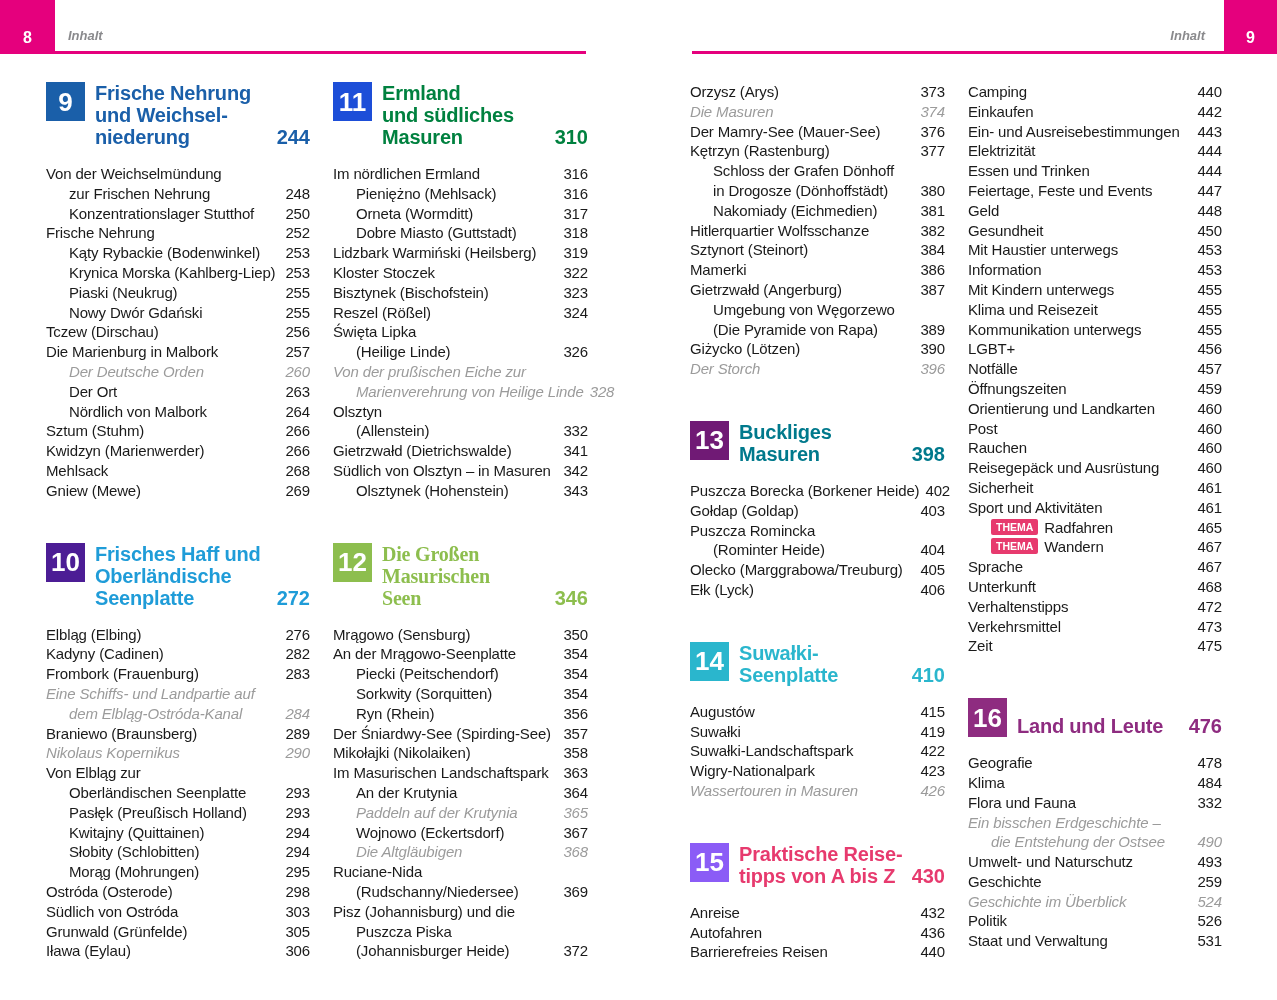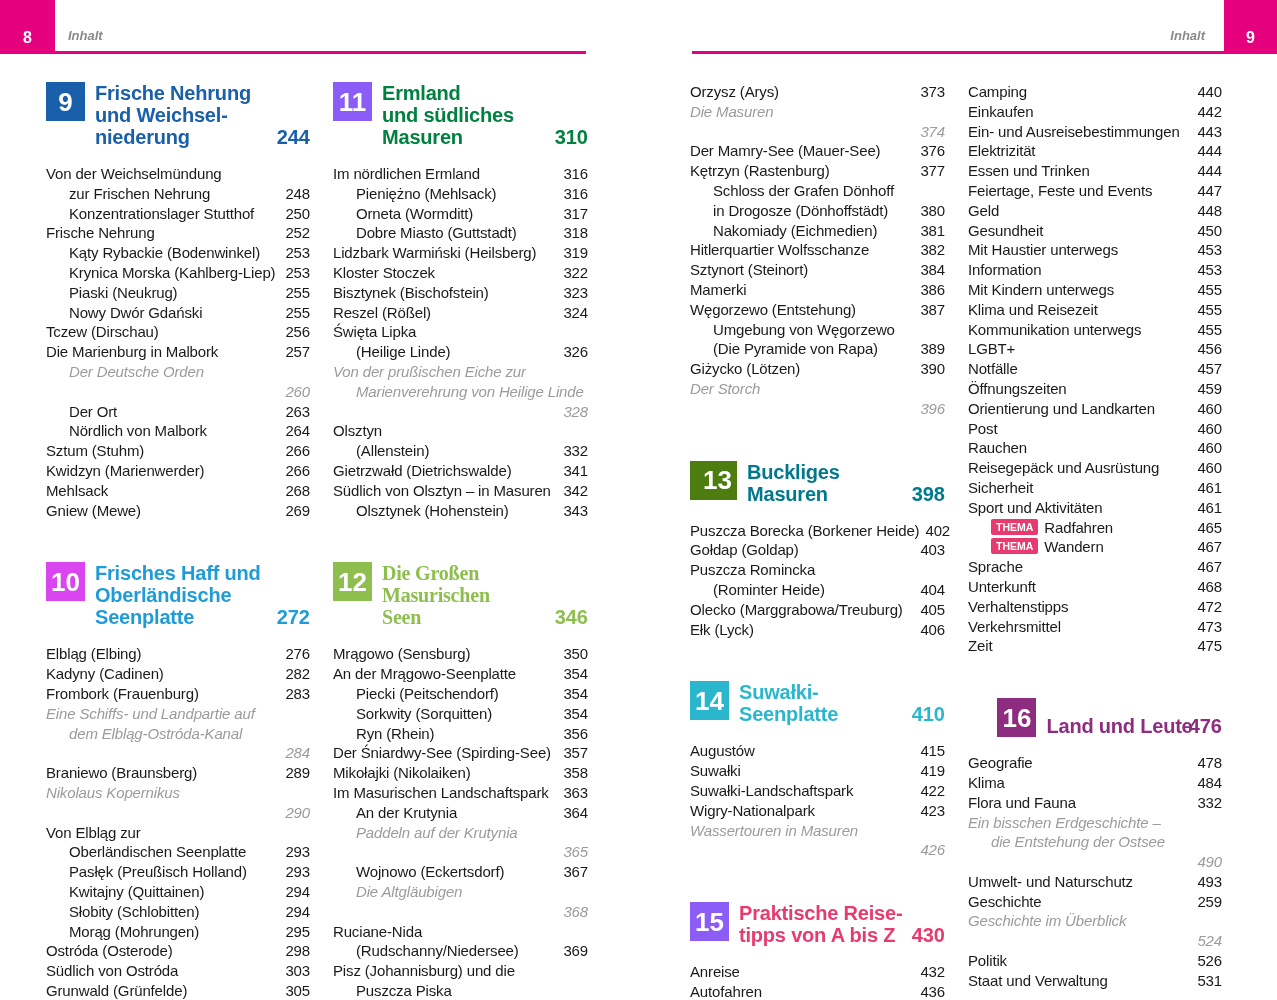--- a/index.html
+++ b/index.html
@@ -21,32 +21,32 @@
   .hdr-label.right{right:72px;}
   
   .col{position:absolute;top:82px;}
   .col1{left:46px;width:264px;}
   .col2{left:333px;width:255px;}
   .col3{left:690px;width:255px;}
   .col4{left:968px;width:254px;}
   
   .chapter{position:relative;display:flex;align-items:flex-start;gap:10px;margin:42px 0 16px;}
   .col .chapter:first-child{margin-top:0;}
-  .chapter.single{align-items:flex-end;justify-content:center;}
+  .chapter.single{align-items:flex-end;}
   .chap-box{flex:0 0 39px;width:39px;height:39px;display:flex;align-items:center;justify-content:center;
     color:#fff;font-weight:bold;font-size:26px;line-height:1;}
   .chap-title{font-weight:bold;font-size:20px;line-height:22px;letter-spacing:-0.2px;}
   .chap-page{position:absolute;right:0;bottom:0;font-weight:bold;font-size:20px;line-height:22px;}
   
   .entries{width:100%;}
   .row{display:flex;font-size:15px;line-height:19.8px;letter-spacing:-0.15px;}
   .row .t{white-space:nowrap;}
   .row .p{margin-left:auto;padding-left:6px;}
   .row.ind .t{padding-left:23px;}
-  .row.it{color:#9b9b9b;font-style:italic;flex-direction:column;}
+  .row.it{color:#9b9b9b;font-style:italic;}
   .badge{display:inline-block;background:#e73a6e;color:#fff;font-style:normal;font-weight:bold;
     font-size:10.5px;line-height:14px;padding:1px 5px;border-radius:2px;margin-right:6px;
     position:relative;top:-2px;letter-spacing:0;}
 </style>
 </head>
 <body>
 
 <div class="hdr-rule left"></div>
 <div class="hdr-box left">
   <span>8</span>
@@ -134,21 +134,21 @@
         <div class="row">
           <span class="t">Mehlsack</span>
           <span class="p">268</span>
         </div>
         <div class="row">
           <span class="t">Gniew (Mewe)</span>
           <span class="p">269</span>
         </div>
       </div>
       <div class="chapter">
-        <div class="chap-box" style="background: #d946ef;">10</div>
+        <div class="chap-box" style="background: #4c1d95;">10</div>
         <div class="chap-title" style="color: rgb(31, 156, 216);">
           <div>Frisches Haff und</div>
           <div>Oberländische</div>
           <div>Seenplatte</div>
         </div>
         <div class="chap-page" style="color: rgb(31, 156, 216);">272</div>
       </div>
       <div class="entries">
         <div class="row">
           <span class="t">Elbląg (Elbing)</span>
@@ -215,21 +215,21 @@
           <span class="p">305</span>
         </div>
         <div class="row">
           <span class="t">Iława (Eylau)</span>
           <span class="p">306</span>
         </div>
       </div>
     </div>
     <div class="col col2">
       <div class="chapter">
-        <div class="chap-box" style="background: #8b5cf6;">11</div>
+        <div class="chap-box" style="background: #1d4ed8;">11</div>
         <div class="chap-title" style="color: rgb(0, 129, 63);">
           <div>Ermland</div>
           <div>und südliches</div>
           <div>Masuren</div>
         </div>
         <div class="chap-page" style="color: rgb(0, 129, 63);">310</div>
       </div>
       <div class="entries">
         <div class="row">
           <span class="t">Im nördlichen Ermland</span>
@@ -416,42 +416,42 @@
         </div>
         <div class="row">
           <span class="t">Sztynort (Steinort)</span>
           <span class="p">384</span>
         </div>
         <div class="row">
           <span class="t">Mamerki</span>
           <span class="p">386</span>
         </div>
         <div class="row">
-          <span class="t">Węgorzewo (Entstehung)</span>
+          <span class="t">Gietrzwałd (Angerburg)</span>
           <span class="p">387</span>
         </div>
         <div class="row ind">
           <span class="t">Umgebung von Węgorzewo</span>
           <span class="p"></span>
         </div>
         <div class="row ind">
           <span class="t">(Die Pyramide von Rapa)</span>
           <span class="p">389</span>
         </div>
         <div class="row">
           <span class="t">Giżycko (Lötzen)</span>
           <span class="p">390</span>
         </div>
         <div class="row it">
           <span class="t">Der Storch</span>
           <span class="p">396</span>
         </div>
       </div>
       <div class="chapter">
-        <div class="chap-box" style="background: #4d7c0f; padding-left: 8px;">13</div>
+        <div class="chap-box" style="background: #701a75;">13</div>
         <div class="chap-title" style="color: rgb(0, 121, 140);">
           <div>Buckliges</div>
           <div>Masuren</div>
         </div>
         <div class="chap-page" style="color: rgb(0, 121, 140);">398</div>
       </div>
       <div class="entries">
         <div class="row">
           <span class="t">Puszcza Borecka (Borkener Heide)</span>
           <span class="p">402</span>

